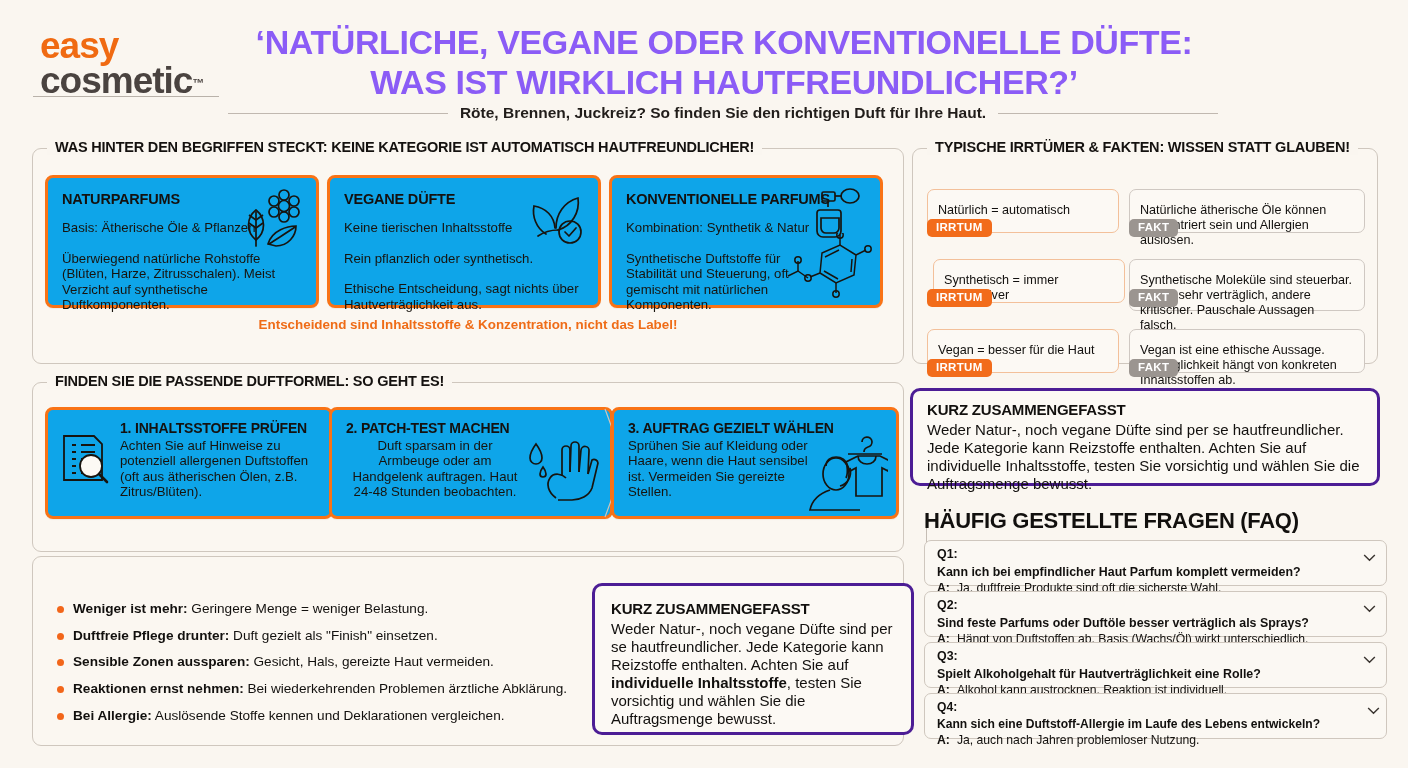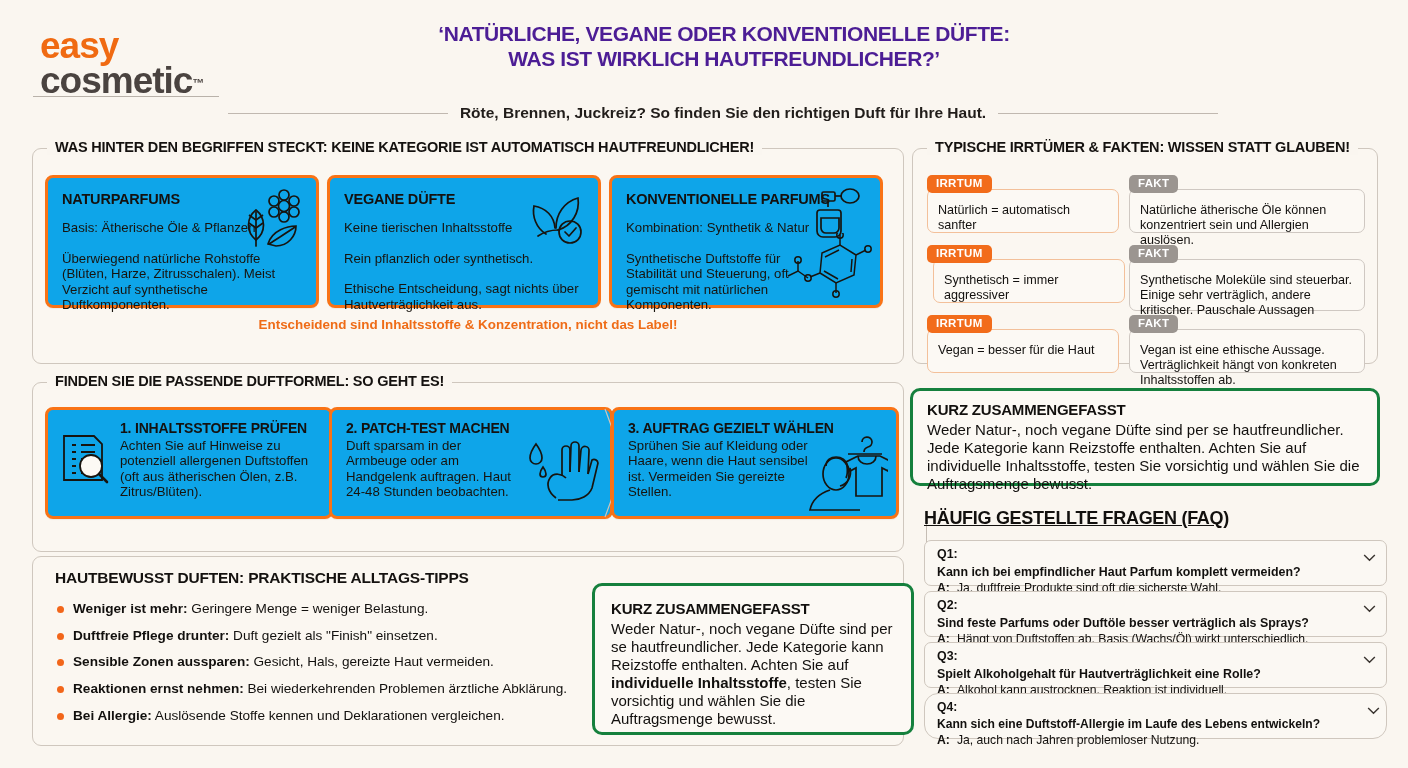--- a/index.html
+++ b/index.html
@@ -15,21 +15,21 @@
 
   
   .header { position:absolute; left:0; top:0; width:1408px; height:132px; }
   .logo { position:absolute; left:40px; top:28px; width:200px; }
   .logo-easy { font-size:37px; font-weight:bold; color:#f06a12; line-height:0.95; letter-spacing:-1px; }
   .logo-cos { font-size:37px; font-weight:bold; color:#4a4340; line-height:0.95; letter-spacing:-1px; position:relative; display:inline-block;}
   .logo-tm { font-size:12px; font-weight:bold; color:#4a4340; vertical-align:super; }
   .logo-rule { position:absolute; left:33px; top:96px; width:186px; height:1px; background:#b9b2aa; }
 
   .title-wrap { position:absolute; left:244px; top:22px; width:960px; text-align:center; }
-  .title { font-size:21px; font-weight:bold; line-height:1.18; letter-spacing:-0.4px; color:#4c1d95; }
+  .title { font-size:34px; font-weight:bold; line-height:1.18; letter-spacing:-0.4px; color:#8b5cf6; }
   .subtitle-row { position:absolute; left:20px; top:104px; width:1180px; display:flex; align-items:center; gap:12px; }
   .sub-rule { flex:1; height:1px; background:#c0b8b0; }
   .subtitle { font-size:15.5px; font-weight:bold; color:#211d1a; white-space:nowrap; }
 
   
   .panel {
     position:absolute;
     border:1px solid #cfc7be;
     border-radius:9px;
     background:#fbf7f1;
@@ -66,21 +66,21 @@
     position:absolute;
     font-size:13.4px; font-weight:bold; color:#ef6c17;
     text-align:center; width:100%;
   }
 
   
   .tag {
     position:absolute; z-index:3;
     font-size:11.5px; font-weight:bold; color:#ffffff;
     padding:2px 9px 3px 9px; border-radius:5px;
-    letter-spacing:0.3px; line-height:1.1;
+    letter-spacing:0.3px; line-height:1.1;margin-top:44px;
   }
   .tag-irrtum { background:#f26c1b; }
   .tag-fakt { background:#9b9590; }
   .mybox {
     position:absolute;
     border-radius:7px;
     background:#fcf9f4;
     font-size:12.6px; line-height:1.2;
     padding:13px 10px 6px 10px;
   }
@@ -92,35 +92,35 @@
   .step .card-h { font-size:14px; margin-bottom:2px; }
   .step .card-p { font-size:13.2px; line-height:1.17; }
   .chev {
     position:absolute; width:22px; height:88px;
     border-top:1px solid #cdc5bc; border-right:1px solid #cdc5bc;
   }
 
   
   .summary {
     position:absolute;
-    border:3px solid #15803d;
+    border:3px solid #4c1d95;
     border-radius:10px;
     background:#fcf9f4;
   }
   .summary h3 { font-size:15px; font-weight:bold; letter-spacing:-0.2px; margin-bottom:3px; }
   .summary p { font-size:15px; line-height:1.2; }
 
   
   .tip-list { position:absolute; left:24px; top:44px; }
   .tip { display:flex; align-items:flex-start; margin-bottom:11px; font-size:13.6px; line-height:1.15; }
   .dot { width:7px; height:7px; border-radius:50%; background:#f2661a; margin:5px 9px 0 0; flex:none; }
   .tip b { font-weight:bold; }
 
   
-  .faq-h { position:absolute; font-size:18px; font-weight:bold; letter-spacing:-0.3px;text-decoration:underline; }
+  .faq-h { position:absolute; font-size:22px; font-weight:bold; letter-spacing:-0.3px; }
   .faq-item {
     position:absolute; left:0; width:463px; height:46px;
     border:1px solid #cfc7be; border-radius:7px; background:#fbf8f3;
     padding:6px 28px 0 12px;
   }
   .faq-q { font-size:12.4px; font-weight:bold; line-height:1.25; display:flex; gap:2px;flex-direction:column; }
   .faq-a { font-size:12.2px; line-height:1.3; display:flex; gap:7px; margin-top:1px; }
   .faq-a b { font-weight:bold; }
   .faq-chev { position:absolute; right:10px; top:13px; width:13px; height:8px; }
 
@@ -267,21 +267,21 @@
       <div class="card-p">Achten Sie auf Hinweise zu potenziell allergenen Duftstoffen (oft aus ätherischen Ölen, z.B. Zitrus/Blüten).</div>
     </div>
     <div class="chev" style="left:288px; top:56px; transform:rotate(45deg) skew(0deg); width:0; height:0; border:none;">
       <svg width="26" height="112" viewBox="0 0 26 112" style="position:absolute; left:-3px; top:-56px;" fill="none" stroke="#cdc5bc" stroke-width="1.4">
         <path d="M0 0 L22 56 L0 112" transform="rotate(-45 0 56)"></path>
       </svg>
     </div>
 
     <div class="card step" style="left:296px; top:24px; width:284px; height:112px;">
       <div class="card-h">2. PATCH-TEST MACHEN</div>
-      <div class="card-p" style="width:178px;">Duft sparsam in der Armbeuge oder am Handgelenk auftragen. Haut 24-48 Stunden beobachten.</div>
+      <div class="card-p" style="width:178px;text-align:center;">Duft sparsam in der Armbeuge oder am Handgelenk auftragen. Haut 24-48 Stunden beobachten.</div>
       <div style="position:absolute; right:10px; bottom:12px;">
         <svg width="82" height="70" viewBox="0 0 82 70" fill="none" stroke="#17140f" stroke-width="1.7">
           <path d="M12 24 C12 18 18 10 18 10 C18 10 24 18 24 24 A6 6 0 0 1 12 24 Z"></path>
           <path d="M22 40 C22 37 25 33 25 33 C25 33 28 37 28 40 A3 3 0 0 1 22 40 Z"></path>
           <path d="M38 64 C30 58 28 50 32 44 C36 38 44 40 48 44"></path>
           <path d="M44 42 L44 16 A4 4 0 0 1 52 16 L52 38"></path>
           <path d="M52 38 L53 12 A4 4 0 0 1 61 12 L61 38"></path>
           <path d="M61 38 L63 16 A4 4 0 0 1 71 17 L70 40"></path>
           <path d="M70 40 L74 26 A4 4 0 0 1 80 29 L74 54 C71 62 62 66 54 66 L40 66"></path>
         </svg>
@@ -355,37 +355,36 @@
       </div>
       <div class="faq-a">
         <b>A:</b>
         <span>Alkohol kann austrocknen. Reaktion ist individuell.</span>
       </div>
       <svg class="faq-chev" viewBox="0 0 14 9" fill="none" stroke="#3a3530" stroke-width="1.6">
           <path d="M1 1 L7 7 L13 1"></path>
         </svg>
     </div>
 
-    <div class="faq-item" style="top:153px; padding-right:16px;border-radius:14px;">
+    <div class="faq-item" style="top:153px; padding-right:16px;">
       <div class="faq-q" style="font-size:12.1px;">
         <b>Q4:</b>
         <span>Kann sich eine Duftstoff-Allergie im Laufe des Lebens entwickeln?</span>
       </div>
       <div class="faq-a">
         <b>A:</b>
         <span>Ja, auch nach Jahren problemloser Nutzung.</span>
       </div>
       <svg class="faq-chev" style="right:6px;" viewBox="0 0 14 9" fill="none" stroke="#3a3530" stroke-width="1.6">
           <path d="M1 1 L7 7 L13 1"></path>
         </svg>
     </div>
   </div>
 
   <div class="panel" style="left:32px; top:556px; width:872px; height:190px;">
-    <div class="panel-title" style="top:12px; left:22px; background:transparent; padding:0; font-size:15.5px;">HAUTBEWUSST DUFTEN: PRAKTISCHE ALLTAGS-TIPPS</div>
 
     <div class="tip-list">
       <div class="tip">
         <div class="dot"></div>
         <div><b>Weniger ist mehr:</b><span> Geringere Menge = weniger Belastung.</span></div>
       </div>
       <div class="tip">
         <div class="dot"></div>
         <div><b>Duftfreie Pflege drunter:</b><span> Duft gezielt als "Finish" einsetzen.</span></div>
       </div>

